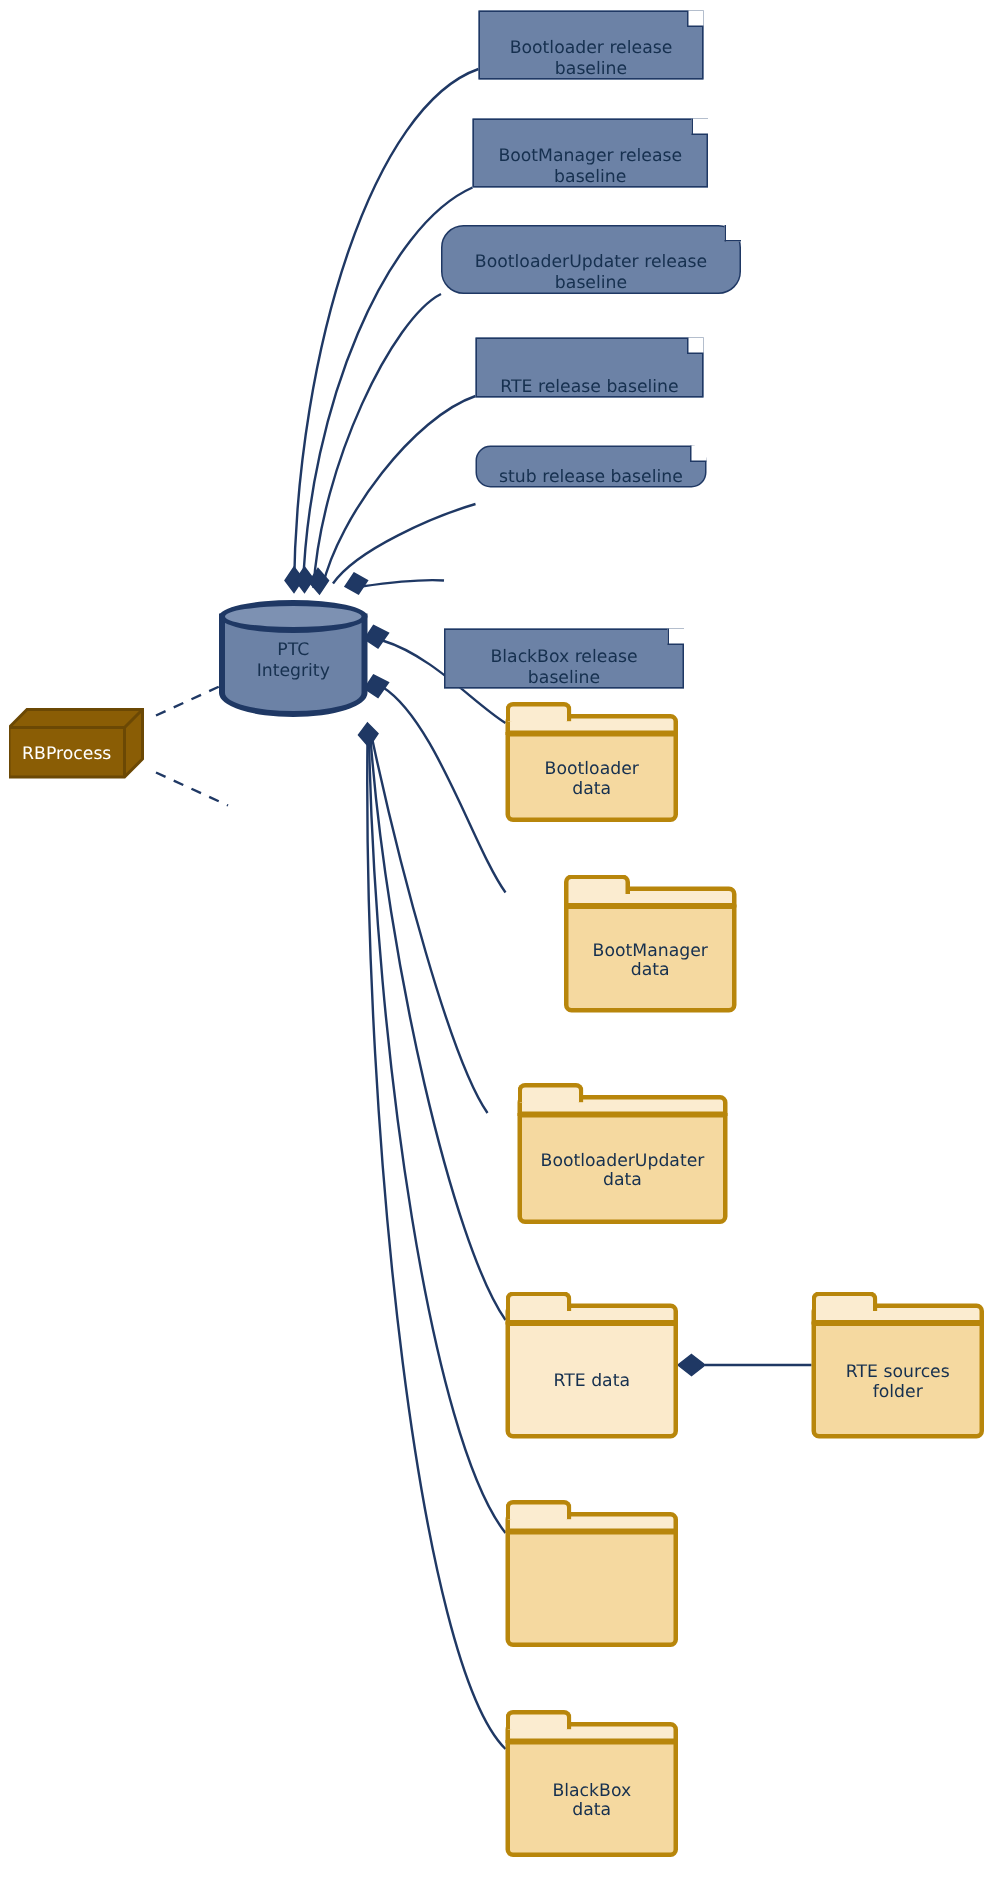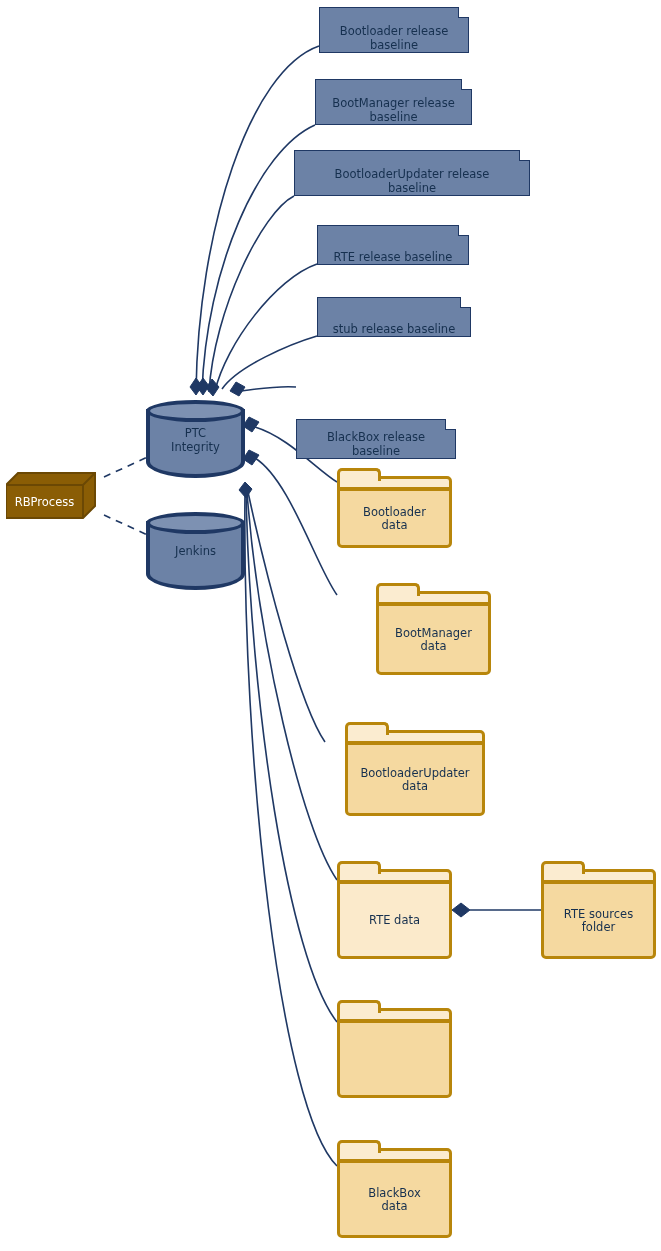--- a/index.html
+++ b/index.html
@@ -152,53 +152,48 @@
     <span class="lbl">Bootloader release
 baseline</span>
   </div>
 
   <div class="artifact" style="left:315px;top:79px;width:157px;height:46px;">
     <span class="fold"></span>
     <span class="lbl">BootManager release
 baseline</span>
   </div>
 
-  <div class="artifact" style="left:294px;top:150px;width:236px;height:46px;">
+  <div class="artifact" style="left:294px;top:150px;width:200px;height:46px;border-radius:15px;">
     <span class="fold"></span>
     <span class="lbl">BootloaderUpdater release
 baseline</span>
   </div>
 
   <div class="artifact" style="left:317px;top:225px;width:152px;height:40px;">
     <span class="fold"></span>
     <span class="lbl">RTE release baseline</span>
   </div>
 
-  <div class="artifact" style="left:317px;top:297px;width:154px;height:40px;">
+  <div class="artifact" style="left:317px;top:297px;width:154px;height:28px;border-radius:10px;">
     <span class="fold"></span>
     <span class="lbl">stub release baseline</span>
   </div>
 
   <div class="artifact" style="left:296px;top:391px;width:160px;height:40px;margin-top:28px;">
     <span class="fold"></span>
     <span class="lbl">BlackBox release baseline</span>
   </div>
 
   <div class="db" style="left:146px;top:400px;width:99px;height:78px;">
     <span class="body"></span>
     <span class="top"></span>
     <span class="lbl">PTC
 Integrity</span>
   </div>
 
-  <div class="db" style="left:146px;top:512px;width:99px;height:78px;">
-    <span class="body"></span>
-    <span class="top"></span>
-    <span class="lbl">Jenkins</span>
-  </div>
 
   <div class="node3d" style="left:6px;top:470px;width:90px;height:50px;">
     <svg width="90" height="50" viewBox="0 0 90 50" style="position:absolute;left:0;top:0;">
       <polygon points="0,15 12,3 89,3 89,36 77,48 0,48" fill="#8a5d05" stroke="#6b4804" stroke-width="2"></polygon>
       <polyline points="0,15 77,15 89,3" fill="none" stroke="#6b4804" stroke-width="2"></polyline>
       <line x1="77" y1="15" x2="77" y2="48" stroke="#6b4804" stroke-width="2"></line>
     </svg>
     <span class="lbl" style="left:0;bottom:2px;width:77px;height:33px;">RBProcess</span>
   </div>
 

